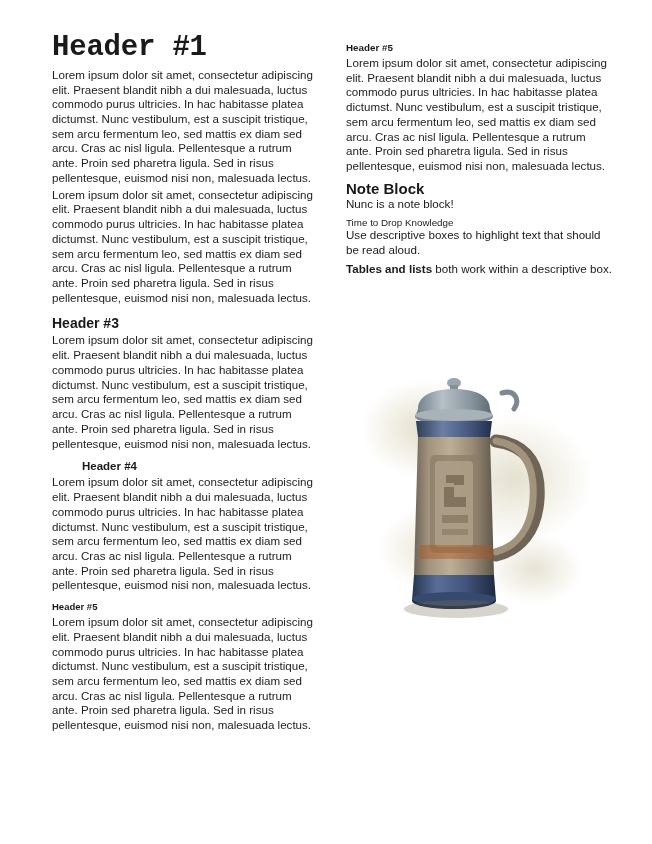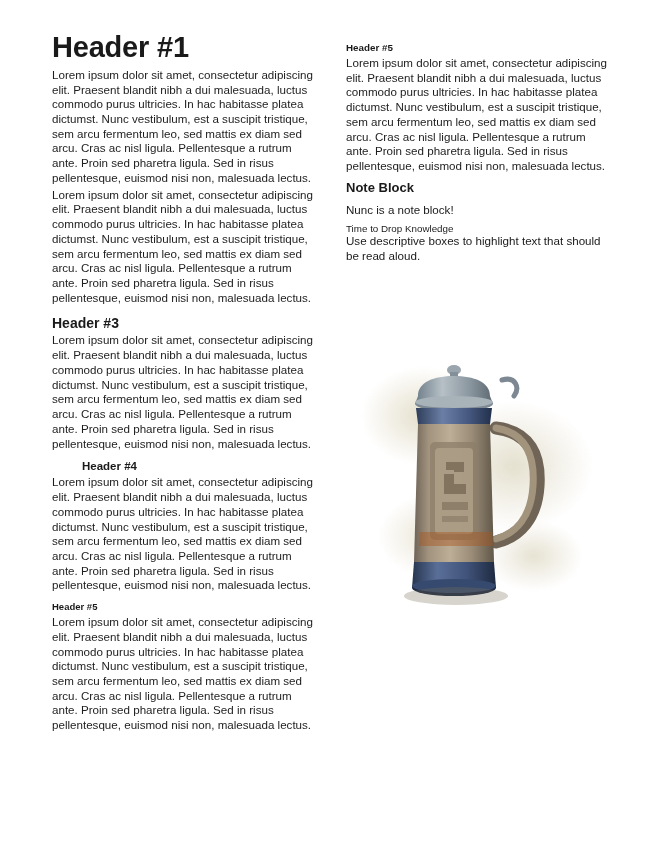--- a/index.html
+++ b/index.html
@@ -28,21 +28,21 @@
   }
   .col {
     width: 268px;
     flex: 0 0 268px;
   }
   .col-right {
     padding-top: 10px;
   }
 
   h1.h1 {
-    font-family: Liberation Sans, sans-serif;
+    font-family: Liberation Mono, monospace;
     font-size: 29px;
     font-weight: bold;
     margin: 0 0 4px 0;
     line-height: 1.1;
     letter-spacing: -0.2px;
   }
   h2.h2 {
     font-family: "Liberation Serif", serif;
     font-size: 21px;
     font-weight: bold;
@@ -77,23 +77,23 @@
     margin: 0 0 2px 0;
     color: #1d1d1d;
   }
   .right-h5 {
     font-family: "Liberation Sans", sans-serif;
     font-size: 9.8px;
     font-weight: bold;
     margin: 0 0 3px 0;
   }
   .note-title {
-    font-size: 13px;
-    font-weight: bold;
-    margin: 6px 0 8px 0;
+    font-size: 15px;
+    font-weight: bold;
+    margin: 6px 0 0 0;
   }
   .note-text {
     font-size: 11.6px;
     line-height: 1.27;
     margin: 0;
   }
   .drop-title {
     font-size: 9.8px;
     font-weight: normal;
     margin: 6px 0 0 0;
@@ -160,20 +160,21 @@
     <div class="col col-right">
 
       <div class="right-h5">Header #5</div>
       <p class="body">Lorem ipsum dolor sit amet, consectetur adipiscing elit. Praesent blandit nibh a dui malesuada, luctus commodo purus ultricies. In hac habitasse platea dictumst. Nunc vestibulum, est a suscipit tristique, sem arcu fermentum leo, sed mattis ex diam sed arcu. Cras ac nisl ligula. Pellentesque a rutrum ante. Proin sed pharetra ligula. Sed in risus pellentesque, euismod nisi non, malesuada lectus.</p>
 
       <div class="note-title">Note Block</div>
       <p class="note-text">Nunc is a note block!</p>
 
       <div class="drop-title">Time to Drop Knowledge</div>
       <p class="desc-text">Use descriptive boxes to highlight text that should be read aloud.</p>
+      <p class="desc-text"><b>Tables and lists</b><span> both work within a descriptive box.</span></p>
 
       <div class="illustration">
         <div class="stain"></div>
         <svg class="stein-svg" width="180" height="290" viewBox="0 0 180 290">
           <defs>
             <linearGradient id="bodyGrad" x1="0" y1="0" x2="1" y2="0">
               <stop offset="0%" stop-color="#6e6457"></stop>
               <stop offset="18%" stop-color="#a2937e"></stop>
               <stop offset="45%" stop-color="#bdae97"></stop>
               <stop offset="72%" stop-color="#9b8c78"></stop>

